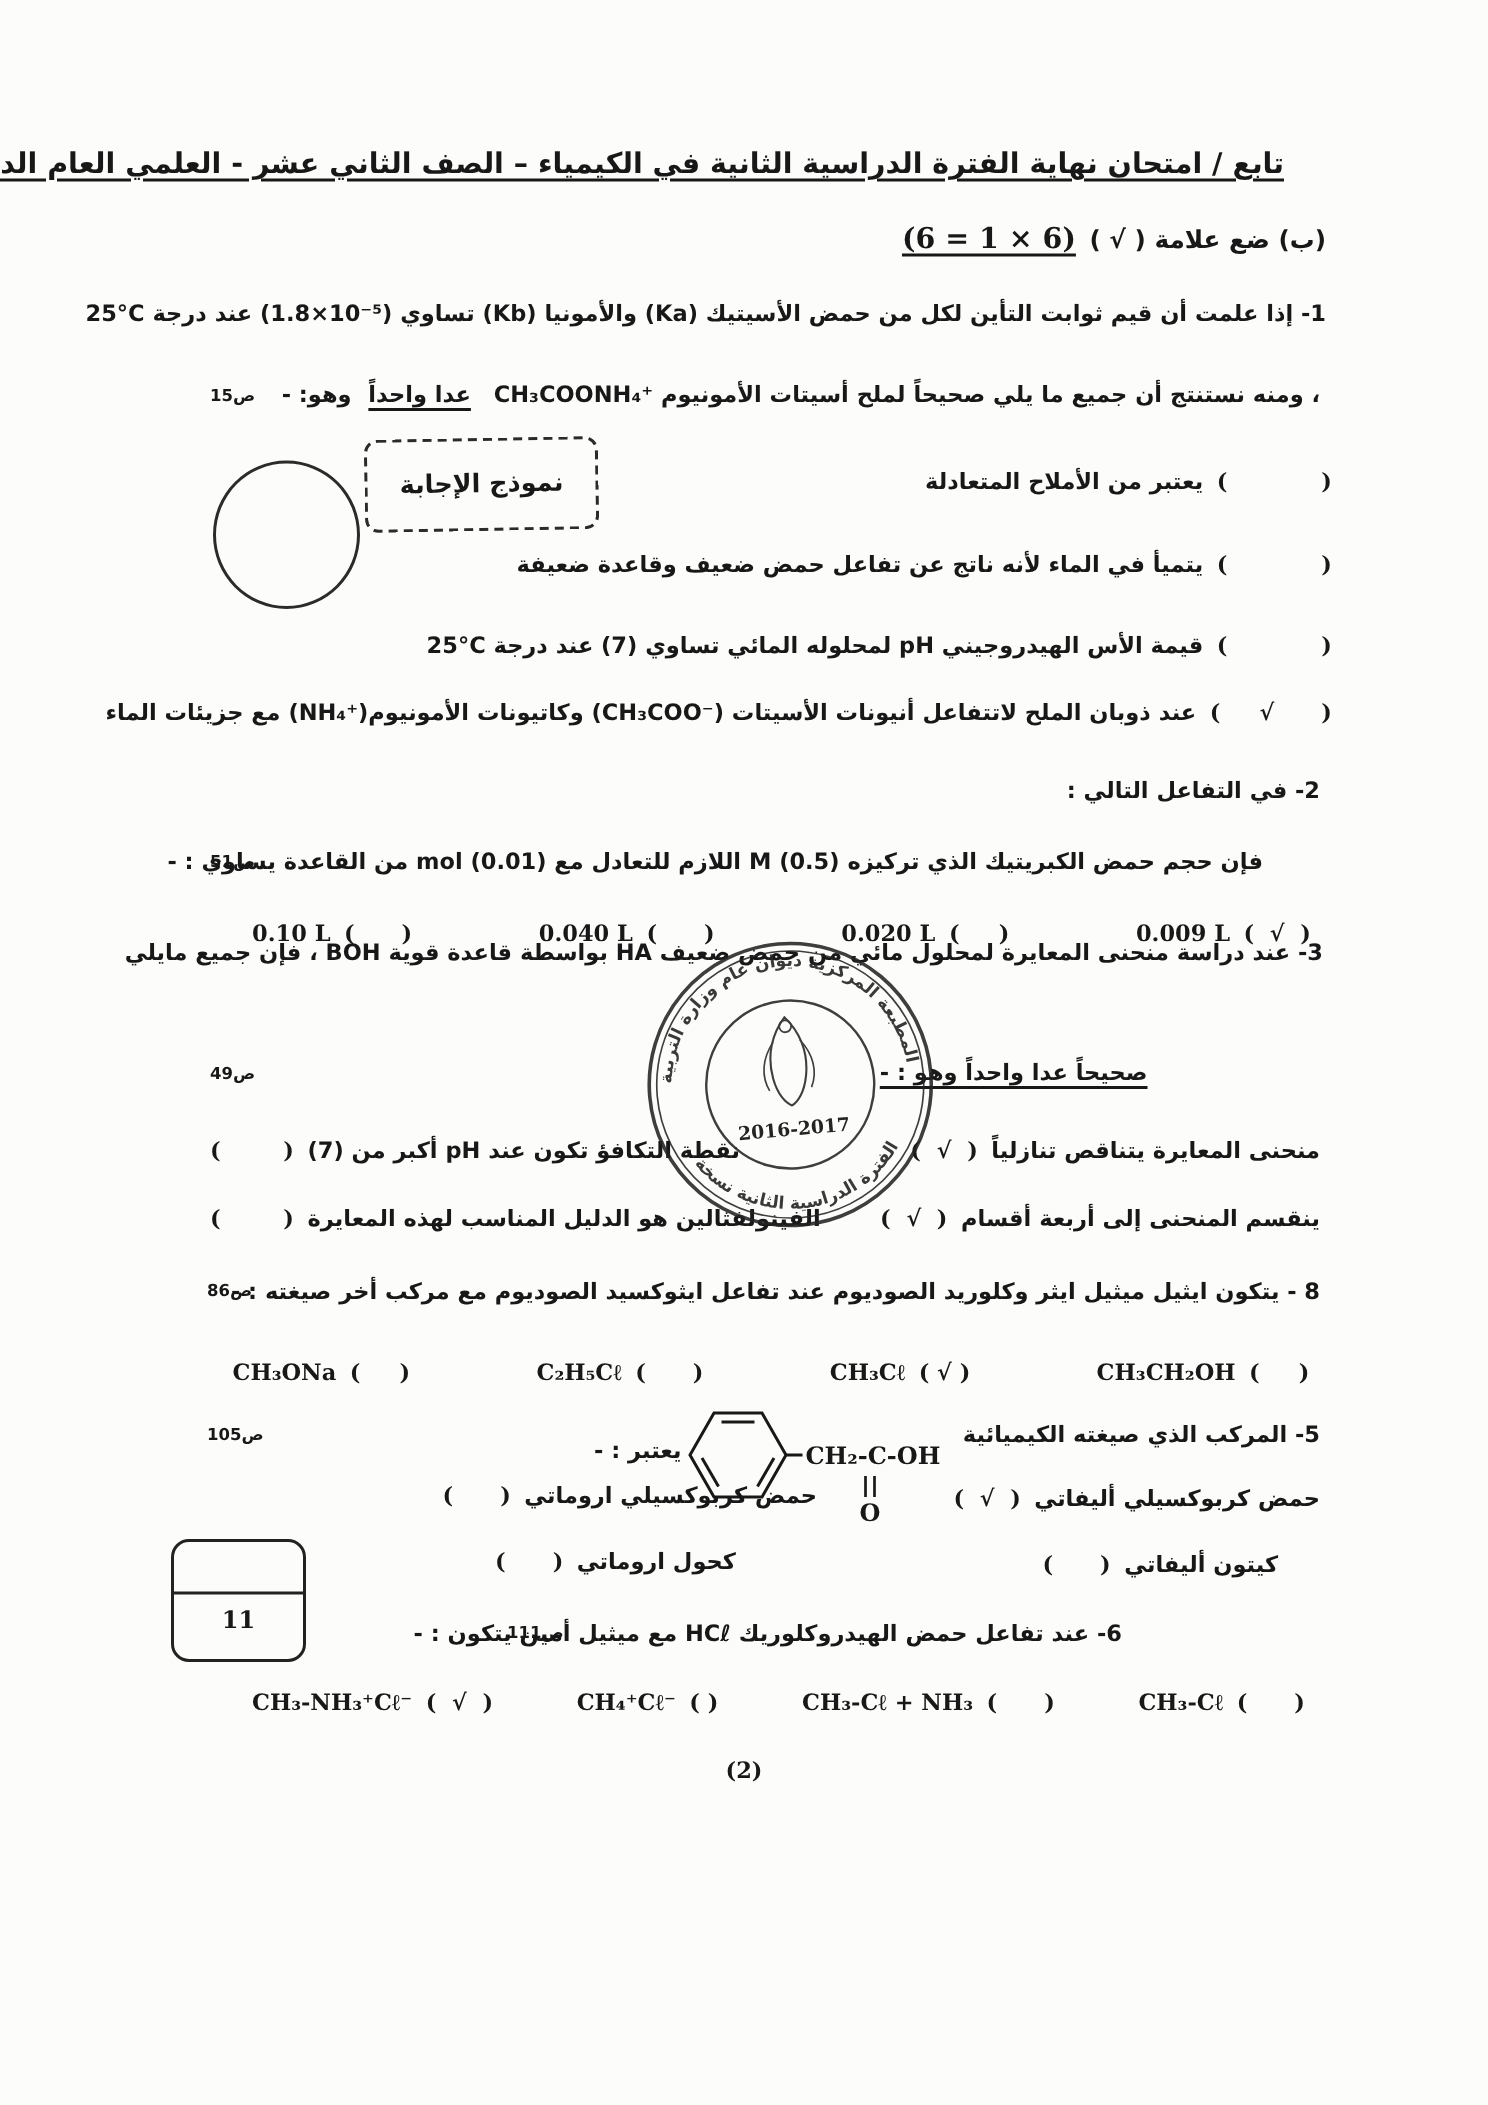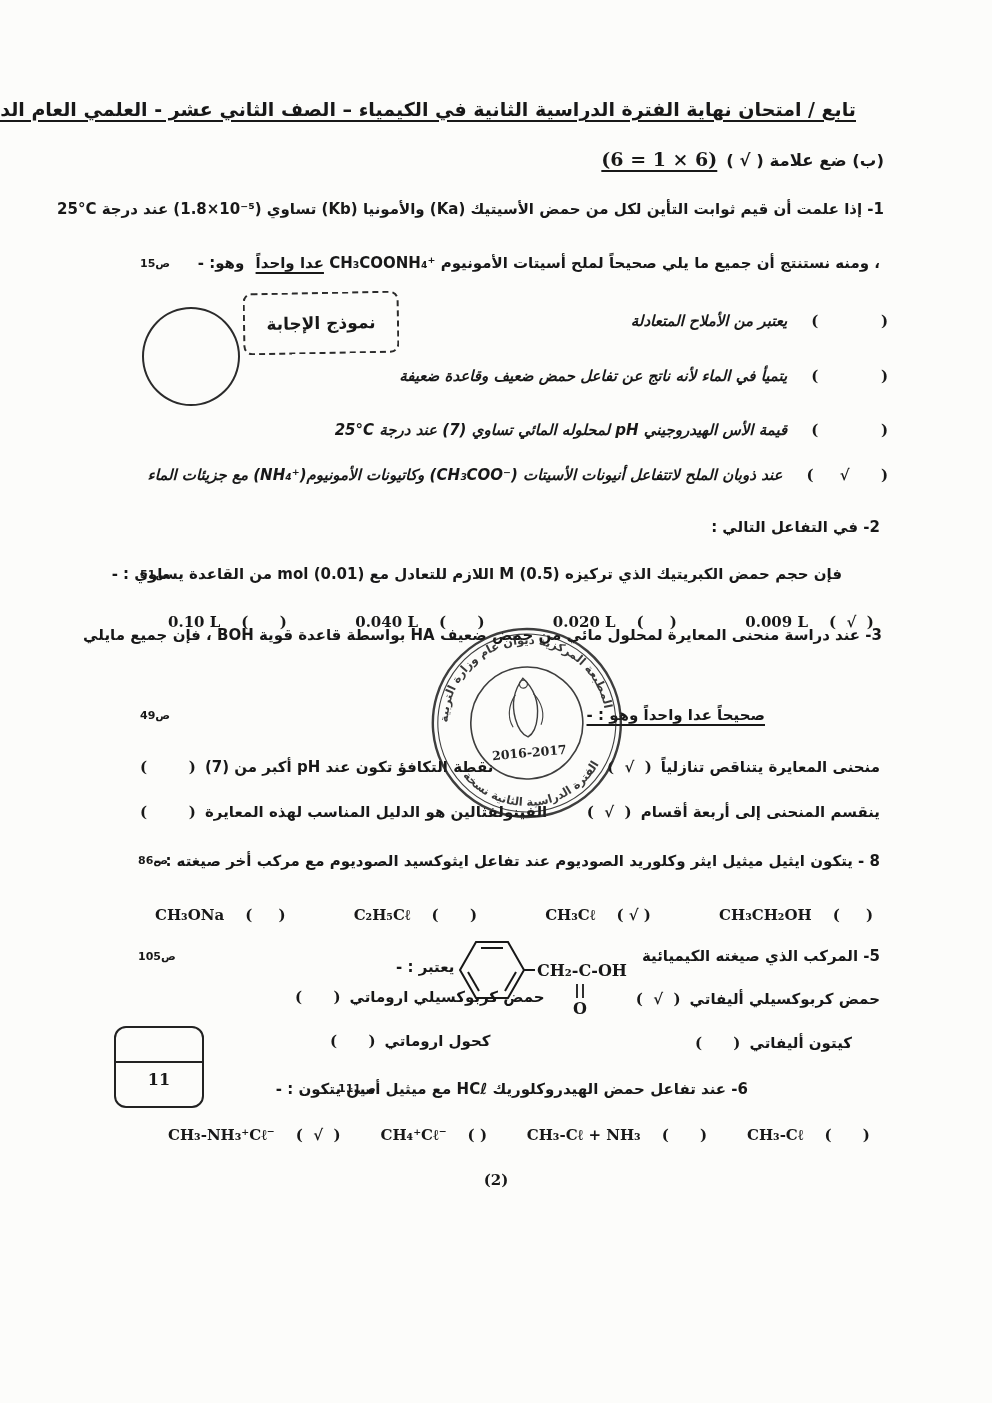--- a/index.html
+++ b/index.html
@@ -10,23 +10,23 @@
   .latin{font-family:"DejaVu Serif",serif;font-weight:700;direction:ltr;unicode-bidi:embed;
          white-space:nowrap;font-size:15px;}
   .paren{font-family:"DejaVu Serif",serif;font-weight:700;direction:ltr;unicode-bidi:embed;
          white-space:pre;font-size:15px;}
   .u{text-decoration:underline;text-underline-offset:4px;text-decoration-thickness:1.5px;}
   .hdr{font-size:19px;}
   .sec{font-size:16.5px;display:flex;gap:9px;align-items:baseline;}
   .row{display:flex;gap:16px;align-items:baseline;}
   .optrow{display:flex;justify-content:space-between;align-items:baseline;}
   .grp{display:flex;gap:9px;align-items:baseline;}
-  .item{display:flex;gap:21px;align-items:baseline;}
+  .item{display:flex;gap:9px;align-items:baseline;}
   .pref{font-size:11px;}
-  .q1opt .otext{margin-right:24px;font-style:italic;}
+  .q1opt .otext{margin-right:9px;}
   .modelbox{width:152px;height:58px;border:2.5px dashed #2b2b2b;border-radius:9px;
             display:flex;align-items:center;justify-content:center;font-size:17px;font-weight:700;
             direction:rtl;transform:rotate(-1deg);}
   .circle-stamp{width:94px;height:95px;border:2px solid #2b2b2b;border-radius:50%;}
   .scorebox{width:86px;height:78px;border:2px solid #222;border-radius:12px;}
   .score-divider{position:absolute;left:0;right:0;top:33px;border-top:2px solid #222;}
   .score-val{position:absolute;left:0;right:0;top:42px;text-align:center;
              font-family:"DejaVu Serif",serif;font-weight:700;font-size:16px;}
   .footer{left:0;right:0;text-align:center;font-size:15px;}
   svg text{font-family:"DejaVu Sans",sans-serif;}
@@ -42,21 +42,21 @@
   </div>
 
   <div class="abs ar sec" style="top:148px;right:108px">
     <span>(ب) ضع علامة ( √ )</span>
     <span class="latin u" style="font-size:19px">(6 = 1 × 6)</span>
   </div>
 
   <div class="abs ar" style="top:200px;right:108px">1- إذا علمت أن قيم ثوابت التأين لكل من حمض الأسيتيك (Ka) والأمونيا (Kb) تساوي ‪(1.8×10⁻⁵)‬ عند درجة ‪25°C‬</div>
   <div class="abs ar" style="top:254px;right:112px">
     <span>، ومنه نستنتج أن جميع ما يلي صحيحاً لملح أسيتات الأمونيوم ‪CH₃COONH₄⁺‬</span>
-    <span class="u" style="margin-right:0">عدا واحداً</span>
+    <span class="u" style="margin-right:10px">عدا واحداً</span>
     <span style="margin-right:6px">وهو: -</span>
   </div>
   <div class="abs ar pref" style="top:257px;left:140px">ص15</div>
 
   <div class="abs modelbox" style="top:292px;left:243px">
     <span>نموذج الإجابة</span>
   </div>
   <div class="abs circle-stamp" style="top:307px;left:142px"></div>
 
   <div class="abs ar q1opt" style="top:312px;right:104px">

